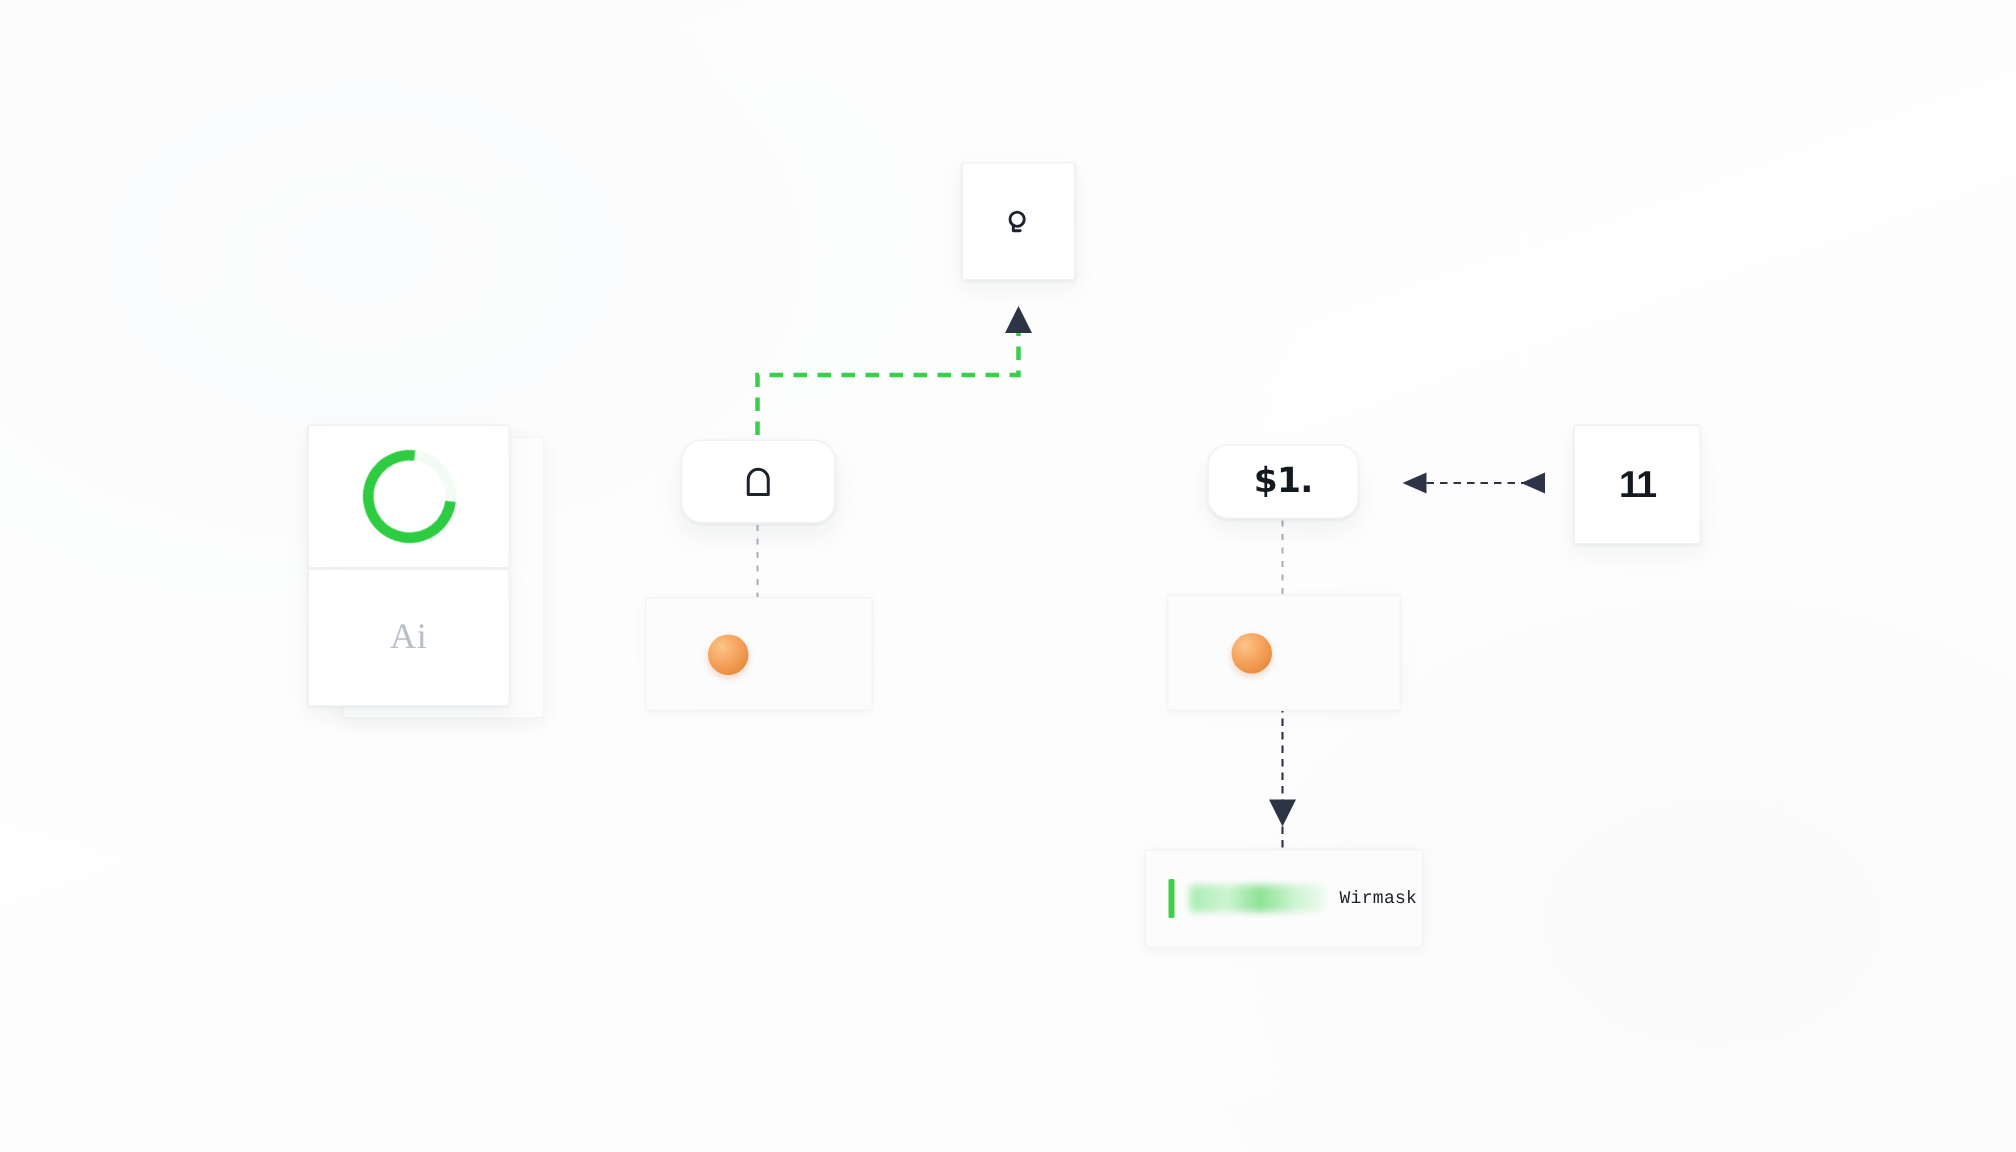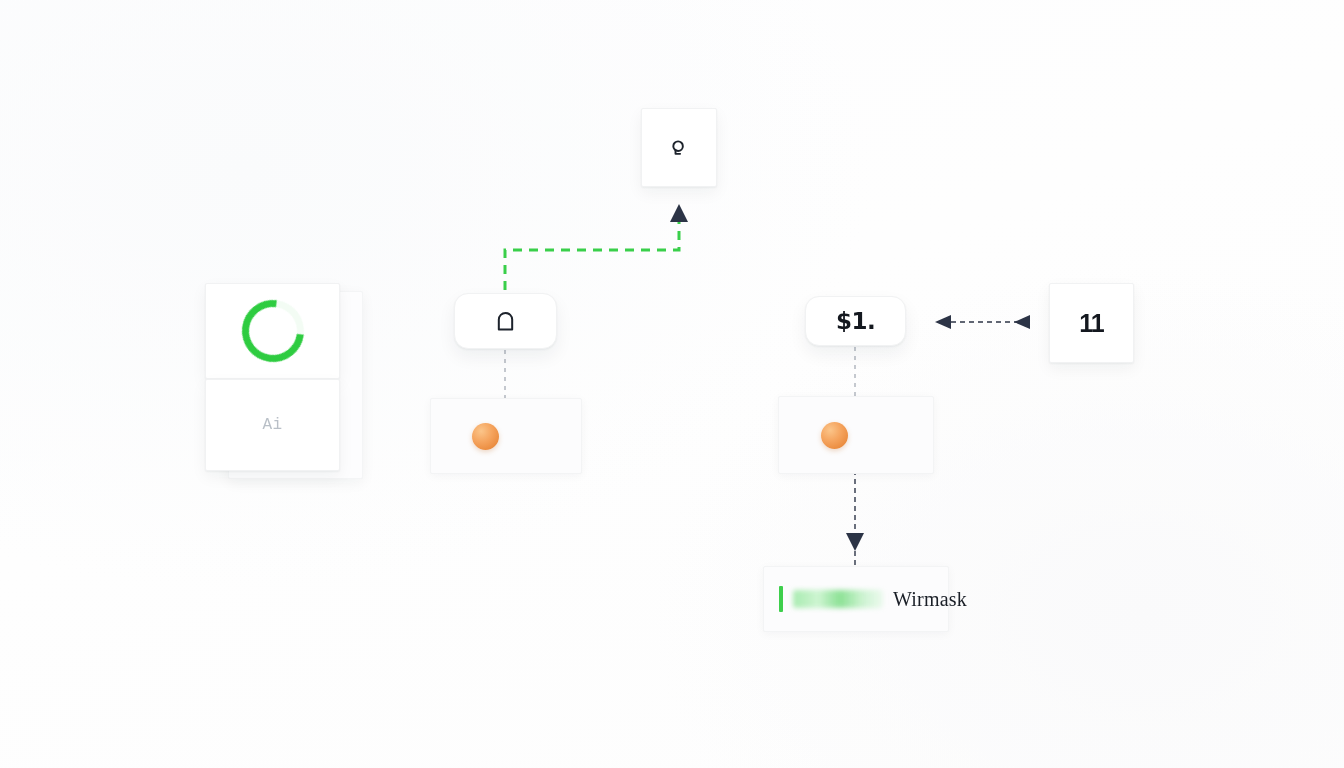--- a/index.html
+++ b/index.html
@@ -62,25 +62,25 @@
     position: absolute; left: 0; top: 96px; width: 135px; height: 92px; border-radius: 2px;
   }
   .ring {
     width: 62px; height: 62px; border-radius: 50%;
     border: 7px solid #2ecc40;
     border-right-color: rgba(46,204,64,0.06);
     transform: rotate(-38deg);
     filter: blur(0.25px);
   }
   .faint-label {
-    font-size: 16px;
+    font-size: 24px;
     color: #aab2bb;
     letter-spacing: 0.5px;
     opacity: 0.82;
-    font-family: Liberation Mono, monospace;
+    font-family: Liberation Serif, serif;
   }
 
   
   .pill {
     border-radius: 14px;
     box-shadow: 0 1px 2px rgba(22,30,45,0.05),
                 0 8px 18px rgba(22,30,45,0.06);
   }
   #card-home  { left: 454px; top: 293px; width: 103px; height: 56px; }
   #card-price { left: 805px; top: 296px; width: 101px; height: 50px; }
@@ -131,24 +131,24 @@
     background: linear-gradient(90deg,
        rgba(140,230,150,0.75) 0%,
        rgba(168,238,175,0.55) 28%,
        rgba(120,220,130,0.85) 52%,
        rgba(160,235,168,0.5) 78%,
        rgba(190,244,195,0.25) 100%);
     filter: blur(2.6px);
     border-radius: 3px;
   }
   .status-text {
-    font-size: 20px;
+    font-size: 12px;
     color: #1a1f27;
     letter-spacing: 0.2px;
-    font-family: Liberation Serif, serif;
+    font-family: Liberation Mono, monospace;
     white-space: nowrap;
   }
 </style>
 </head>
 <body>
 
 <div id="canvas"></div>
 
 <svg id="edges" viewBox="0 0 1344 768" width="1344" height="768">
 

